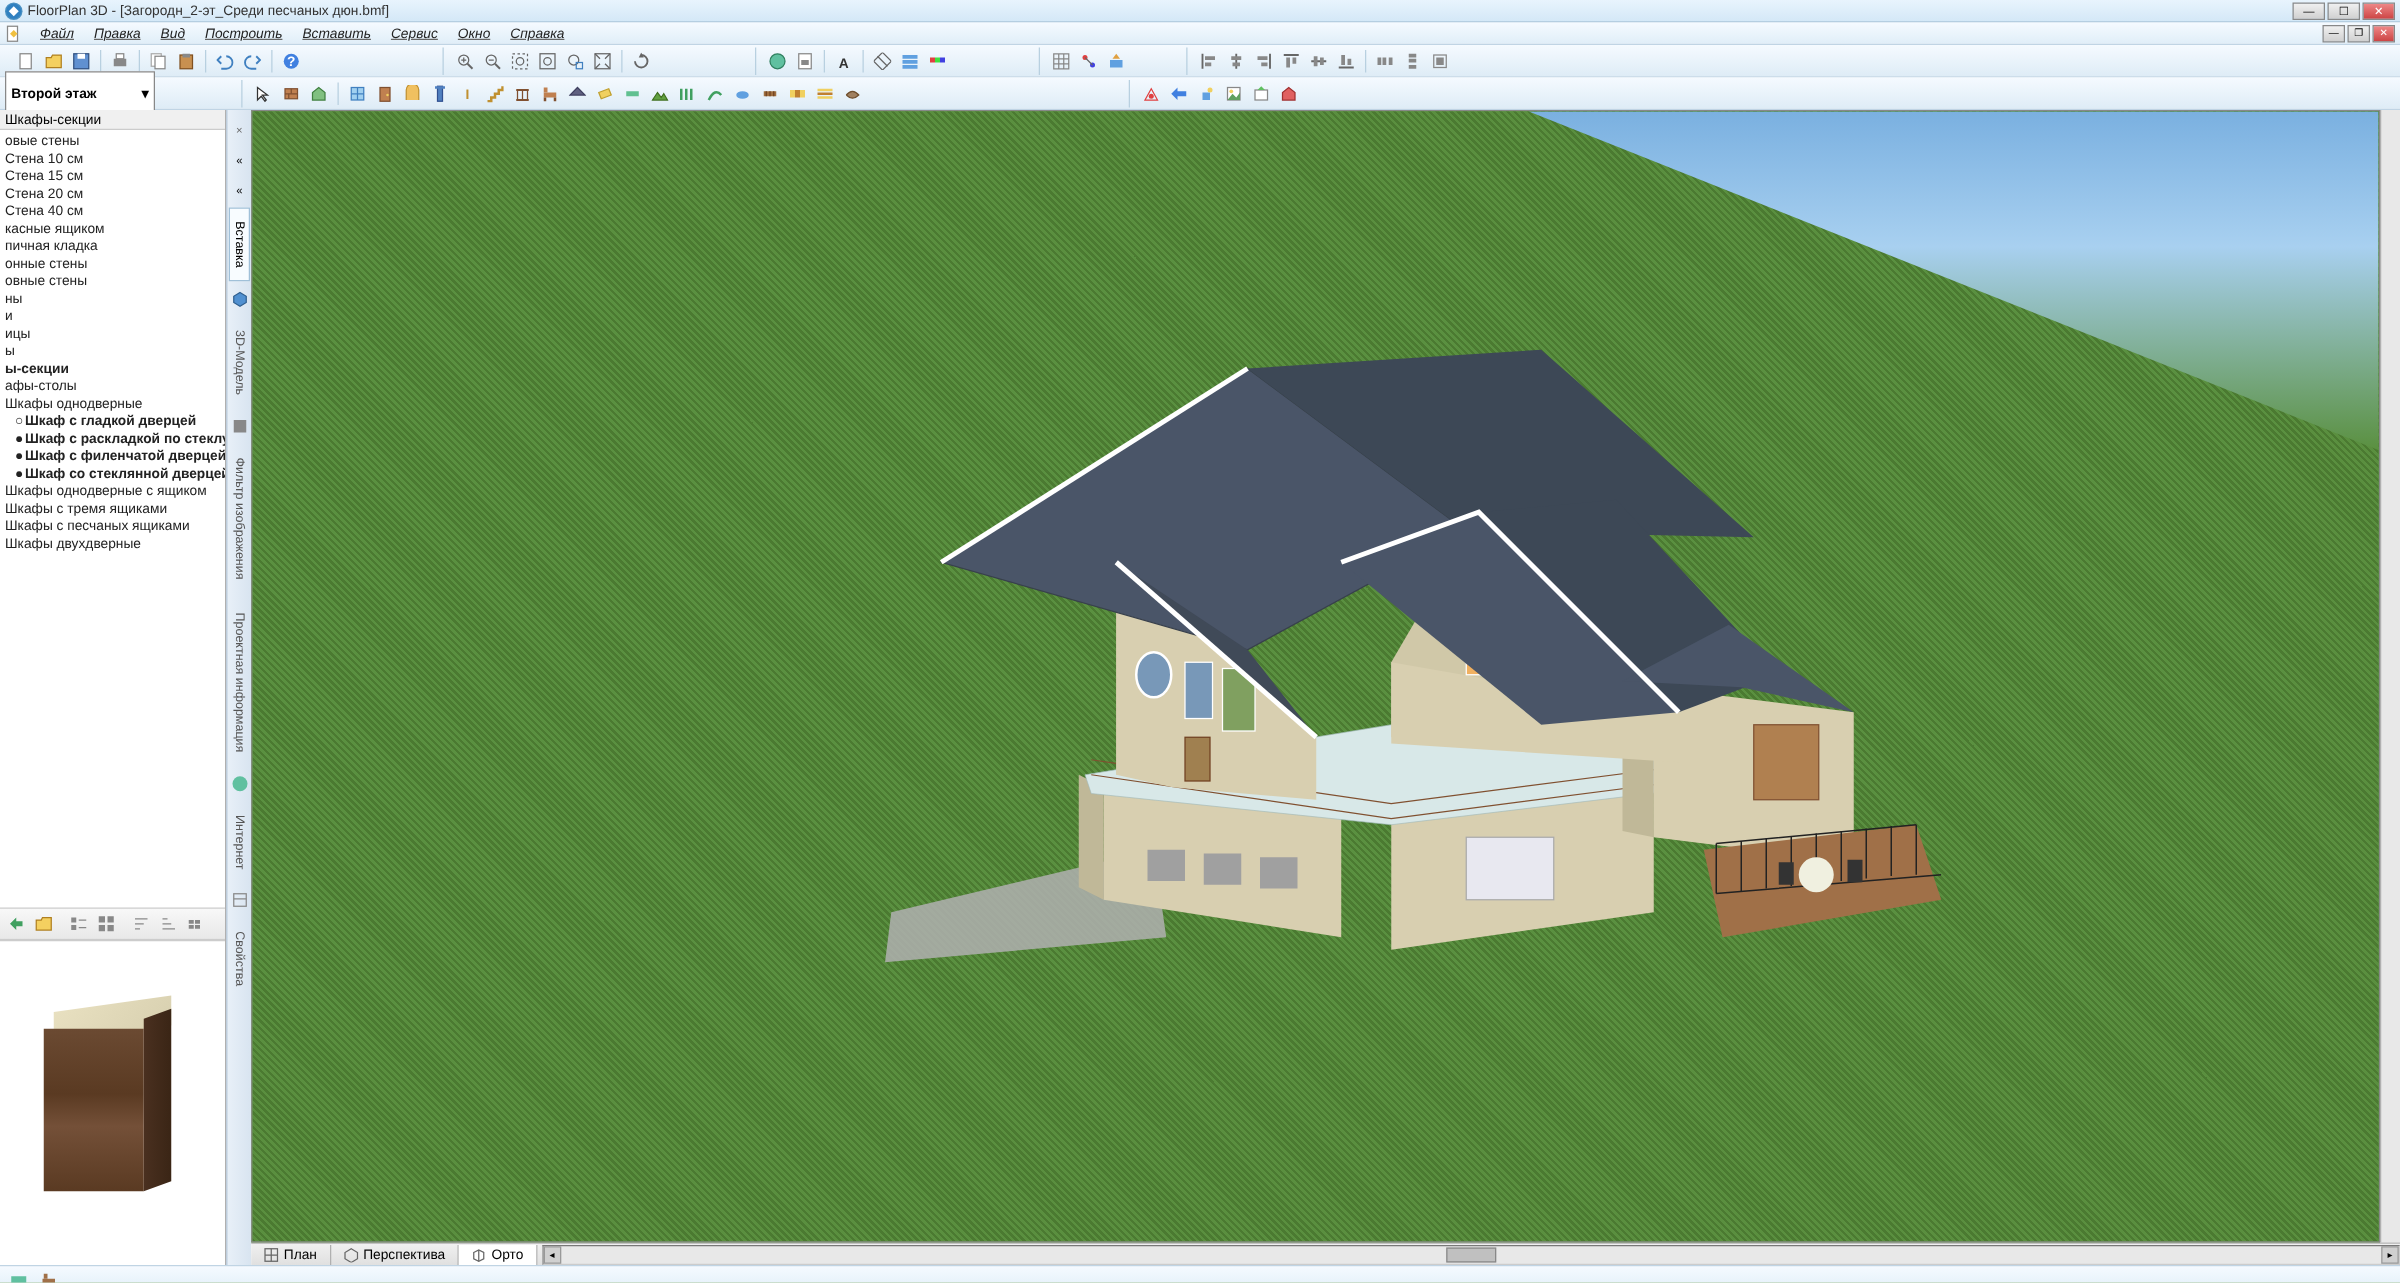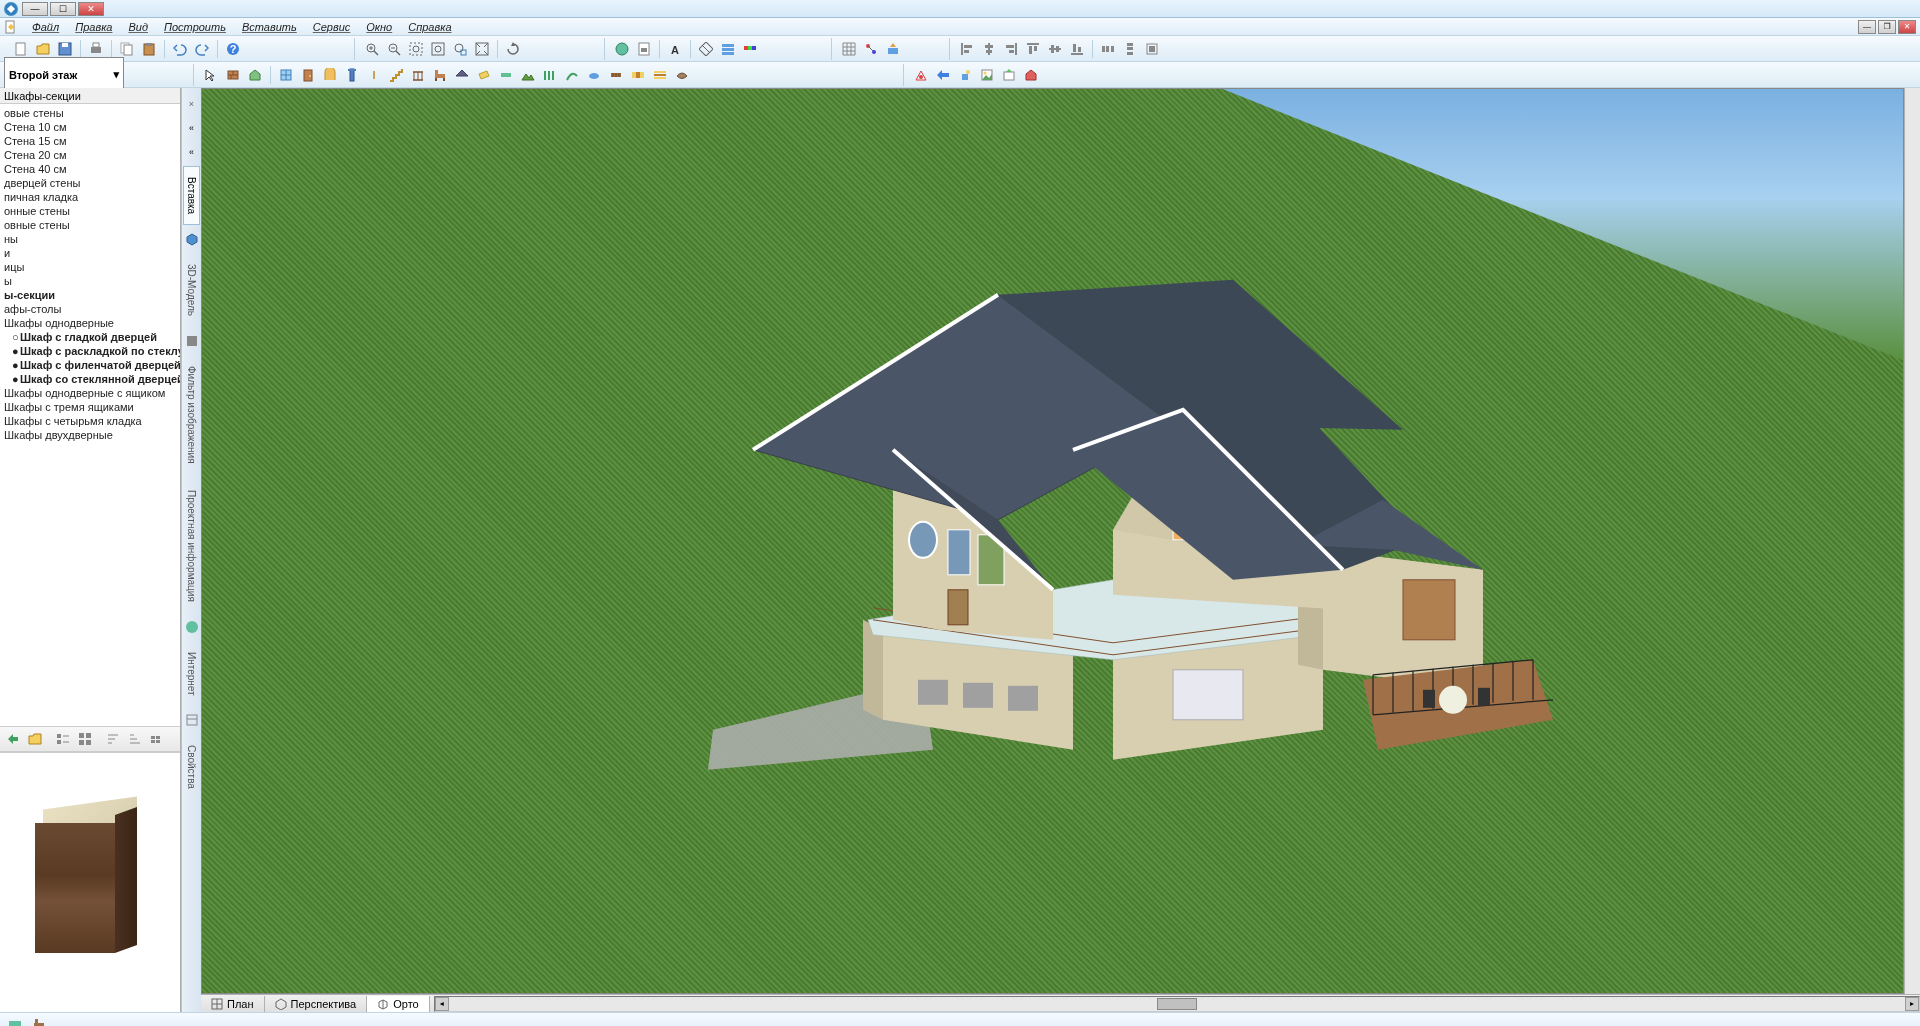--- a/index.html
+++ b/index.html
@@ -89,20 +89,21 @@
 </head>
 <body>
 
 <div class="titlebar">
   <div class="app-icon">
     <svg viewBox="0 0 14 14">
         <circle cx="7" cy="7" r="6" fill="#3080c0"></circle>
         <polygon points="7,3 11,7 7,11 3,7" fill="#fff"></polygon>
       </svg>
   </div>
+  <span class="title-text"><span>FloorPlan 3D</span> - <span>[Загородн_2-эт_Среди песчаных дюн.bmf]</span></span>
   <div class="win-controls">
     <div class="win-btn">—</div>
     <div class="win-btn">☐</div>
     <div class="win-btn close">✕</div>
   </div>
 </div>
 
 <div class="menubar">
   <div class="m-icon">
     <svg viewBox="0 0 14 14">
@@ -549,38 +550,38 @@
   <div class="left-panel">
     <div class="panel-header">
       <span>Шкафы-секции</span>
     </div>
     <div class="tree-list" id="tree-list">
         <div class="tree-item"><span>овые стены</span></div>
         <div class="tree-item"><span>Стена 10 см</span></div>
         <div class="tree-item"><span>Стена 15 см</span></div>
         <div class="tree-item"><span>Стена 20 см</span></div>
         <div class="tree-item"><span>Стена 40 см</span></div>
-        <div class="tree-item"><span>дверцей стены</span></div>
+        <div class="tree-item"><span>касные ящиком</span></div>
         <div class="tree-item"><span>пичная кладка</span></div>
         <div class="tree-item"><span>онные стены</span></div>
         <div class="tree-item"><span>овные стены</span></div>
         <div class="tree-item"><span>ны</span></div>
         <div class="tree-item"><span>и</span></div>
         <div class="tree-item"><span>ицы</span></div>
         <div class="tree-item"><span>ы</span></div>
         <div class="tree-item bold"><span>ы-секции</span></div>
         <div class="tree-item"><span>афы-столы</span></div>
         <div class="tree-item"><span>Шкафы однодверные</span></div>
         <div class="tree-item indent"><span class="bullet">○</span><span>Шкаф с гладкой дверцей</span></div>
         <div class="tree-item indent"><span class="bullet">●</span><span>Шкаф с раскладкой по стеклу</span></div>
         <div class="tree-item indent"><span class="bullet">●</span><span>Шкаф с филенчатой дверцей</span></div>
         <div class="tree-item indent"><span class="bullet">●</span><span>Шкаф со стеклянной дверцей</span></div>
         <div class="tree-item"><span>Шкафы однодверные с ящиком</span></div>
         <div class="tree-item"><span>Шкафы с тремя ящиками</span></div>
-        <div class="tree-item"><span>Шкафы с четырьмя кладка</span></div>
+        <div class="tree-item"><span>Шкафы с песчаных ящиками</span></div>
         <div class="tree-item"><span>Шкафы двухдверные</span></div>
       </div>
     <div class="left-toolbar">
       <div class="lt-btn">
           <svg viewBox="0 0 14 14" width="14" height="14">
             <polygon points="2,7 7,2 7,5 12,5 12,9 7,9 7,12" fill="#40a060"></polygon>
           </svg>
         </div>
       <div class="lt-btn">
           <svg viewBox="0 0 14 14" width="14" height="14">

